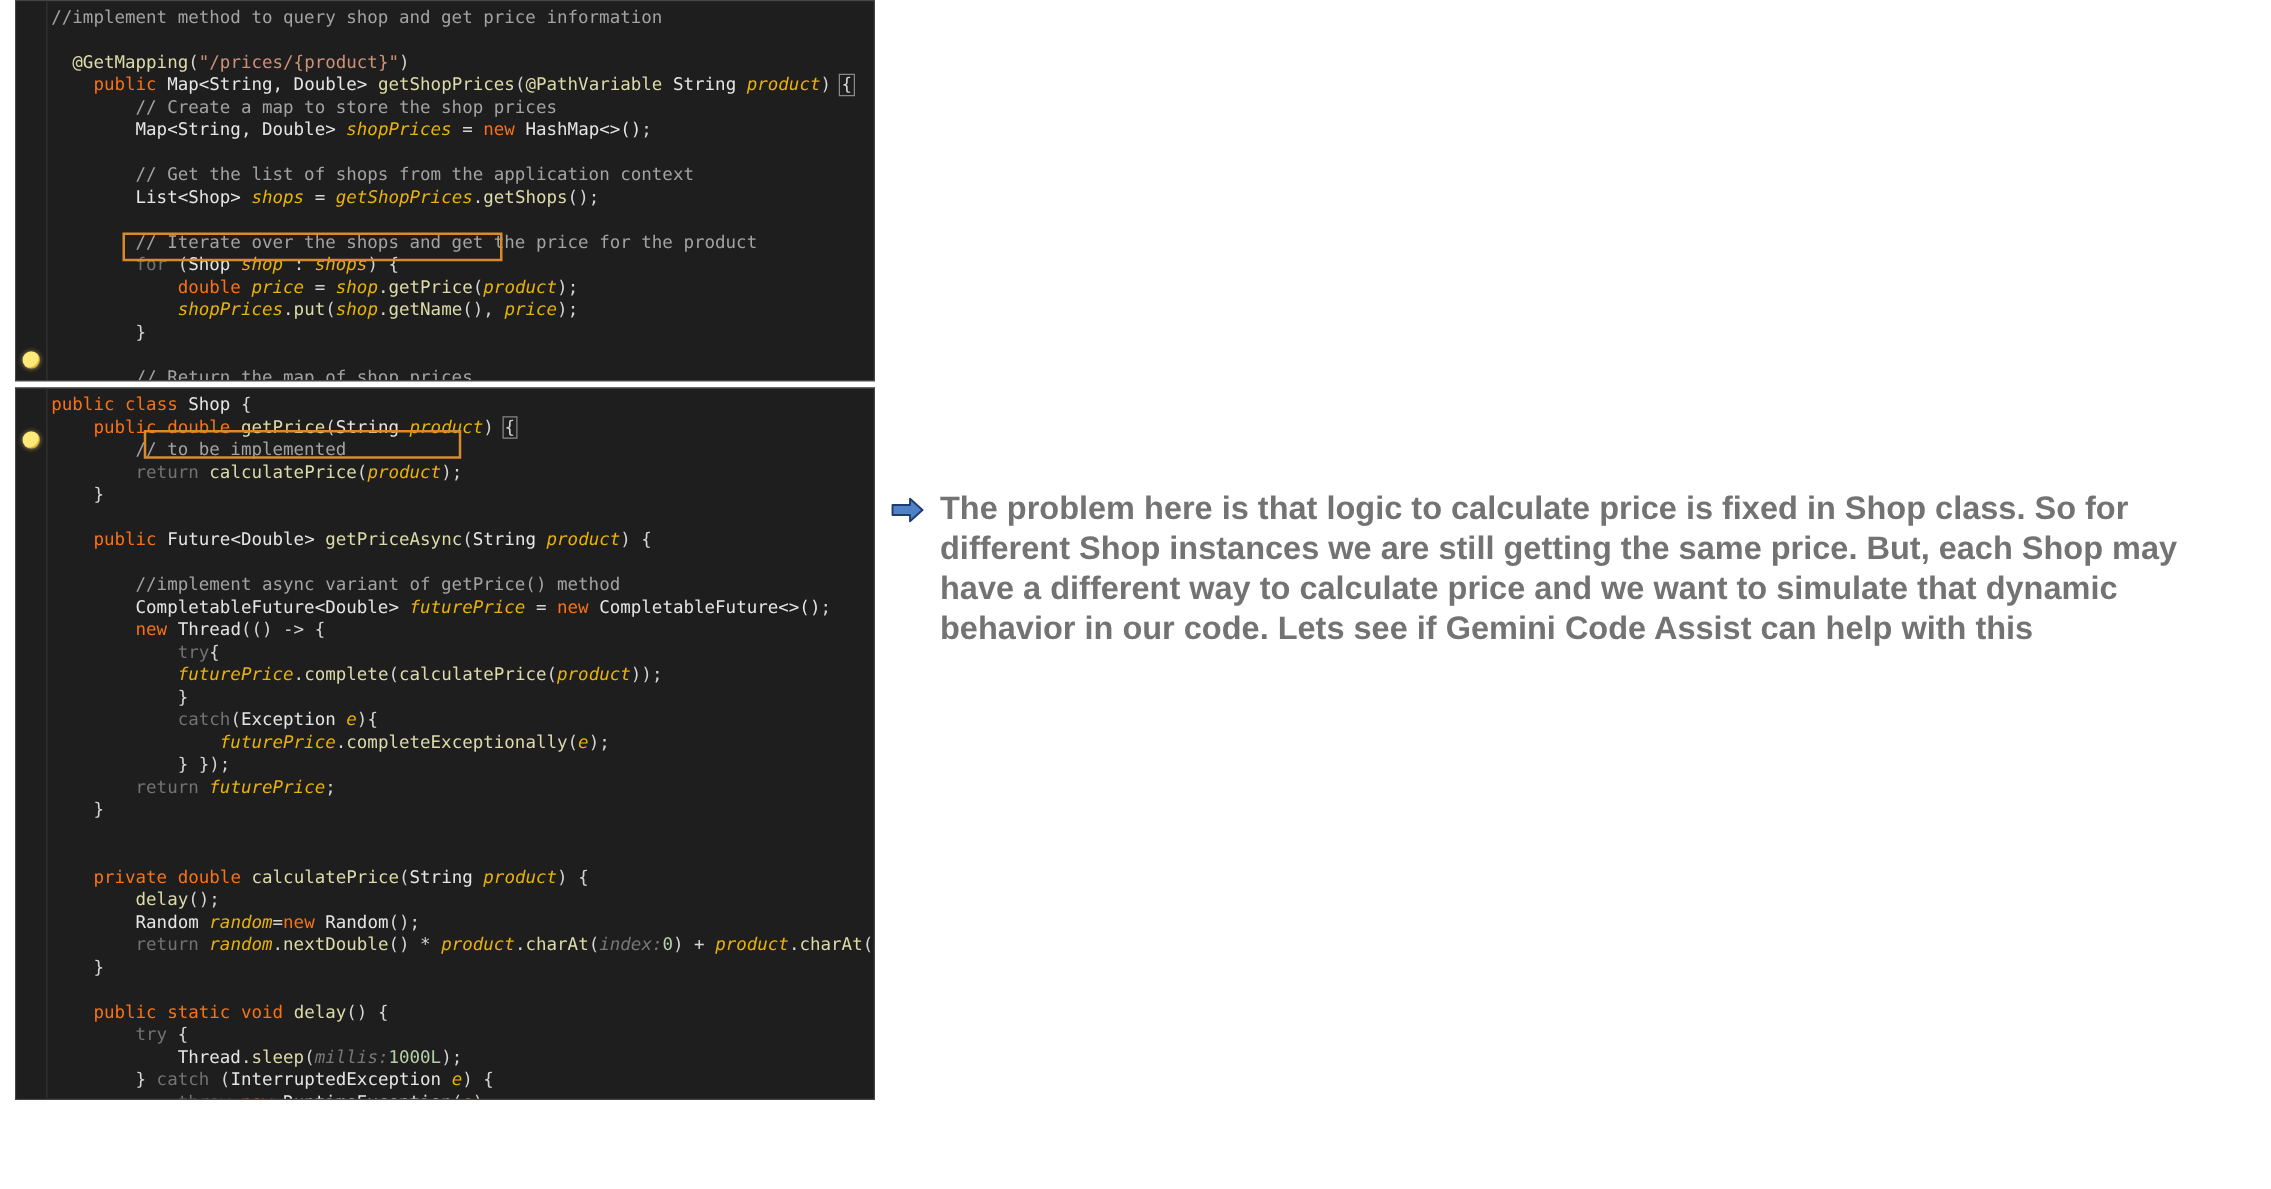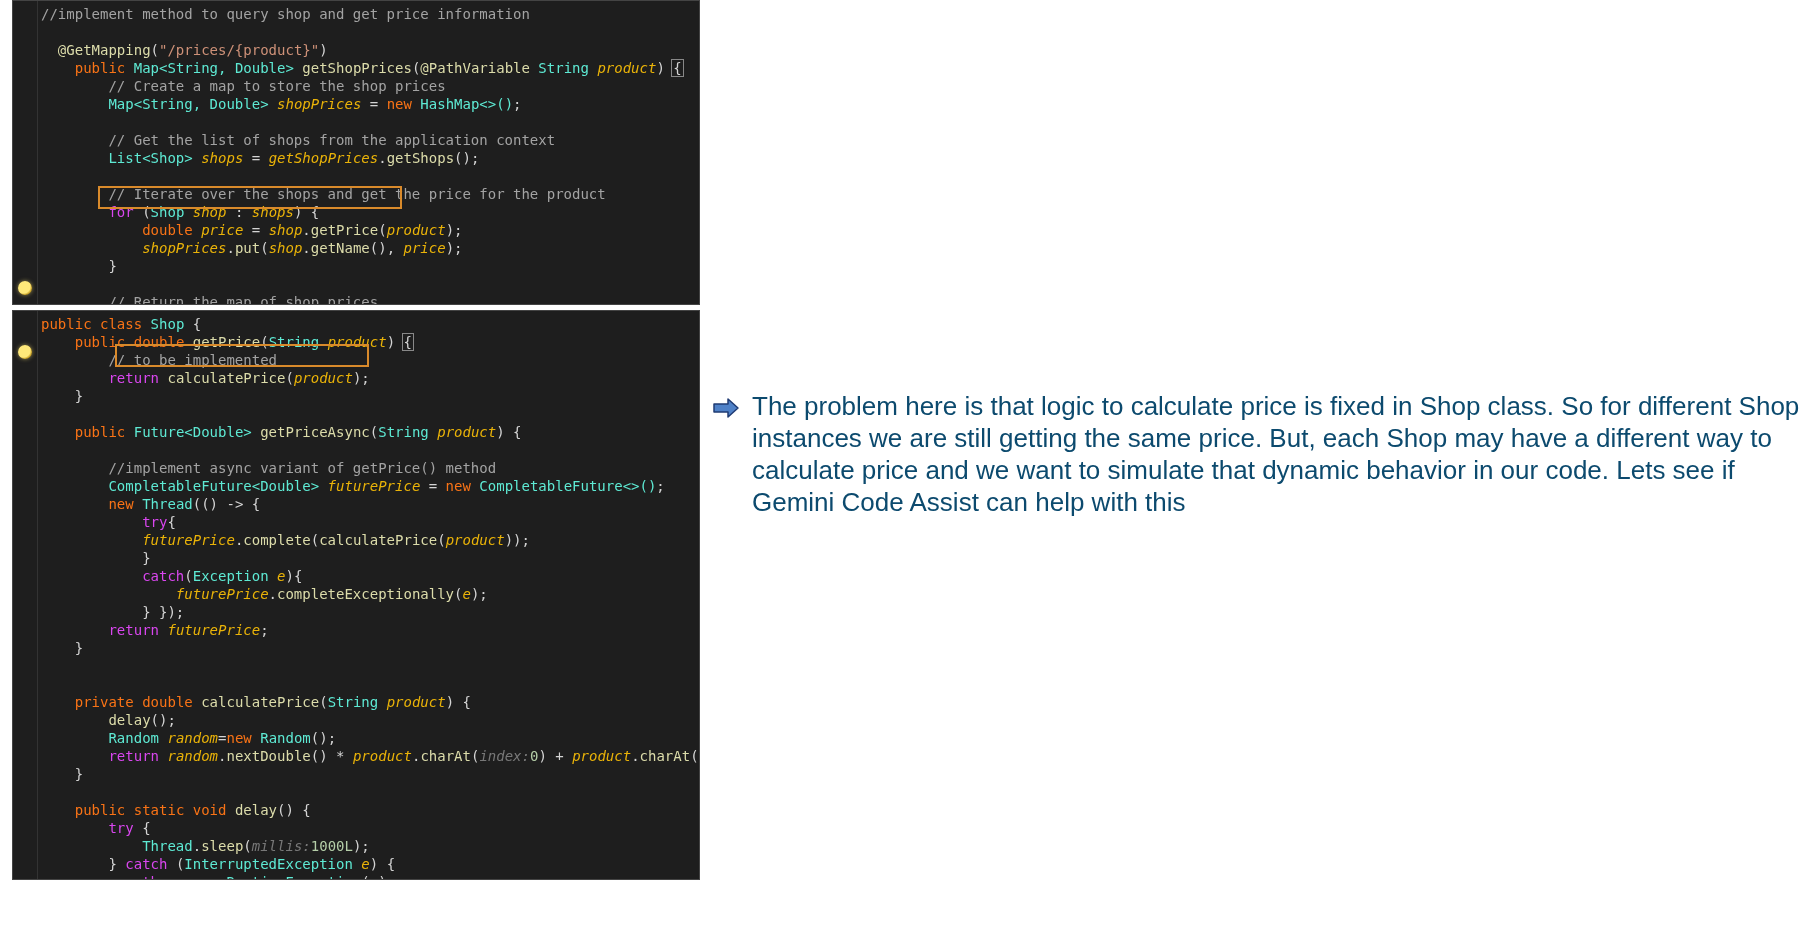--- a/index.html
+++ b/index.html
@@ -44,41 +44,42 @@
   }
   .hl-box {
     position: absolute;
     border: 2px solid #d98a2b;
     background: transparent;
     pointer-events: none;
   }
   
   .c  { color: #a3a3a3; }   
   .k  { color: #f97316; }   
-  .t  { color: #5eead4; }   
+  .t  { color: #e5e5e5; }   
   .m  { color: #dcdcaa; text-align: center; }   
   .s  { color: #ce9178; }   
   .v  { color: #eab308; font-style: italic; }   
   .n  { color: #b5cea8; }   
   .p  { color: #d4d4d4; }   
-  .a  { color: #d946ef; }   
+  .a  { color: #737373; }   
   .hint{ color:#787878;font-style:italic; }
   .brace-hl { border:1px solid #888; padding:0 1px; margin:0 -2px; }
 
   .arrow-icon {
     position: absolute;
     width: 28px; height: 22px;
   }
   .arrow-icon svg { width: 28px; height: 22px; display:block; }
   .explanation {
     position: absolute;
     font-size: 26px;
     line-height: 32px;
-    color: #0c4a6e;
+    color: #737373;
     font-family: "Segoe UI", Arial, sans-serif;
+    font-weight: bold;
   }
 </style>
 </head>
 <body>
 
 <div class="code-block" style="left:12px; top:0px; width:688px; height:305px;">
   <div class="gutter">
     <span class="bulb" style="left:5px; top:280px;"></span>
   </div>
 <pre style="padding-left:28px;"><span class="c">//implement method to query shop and get price information</span>

